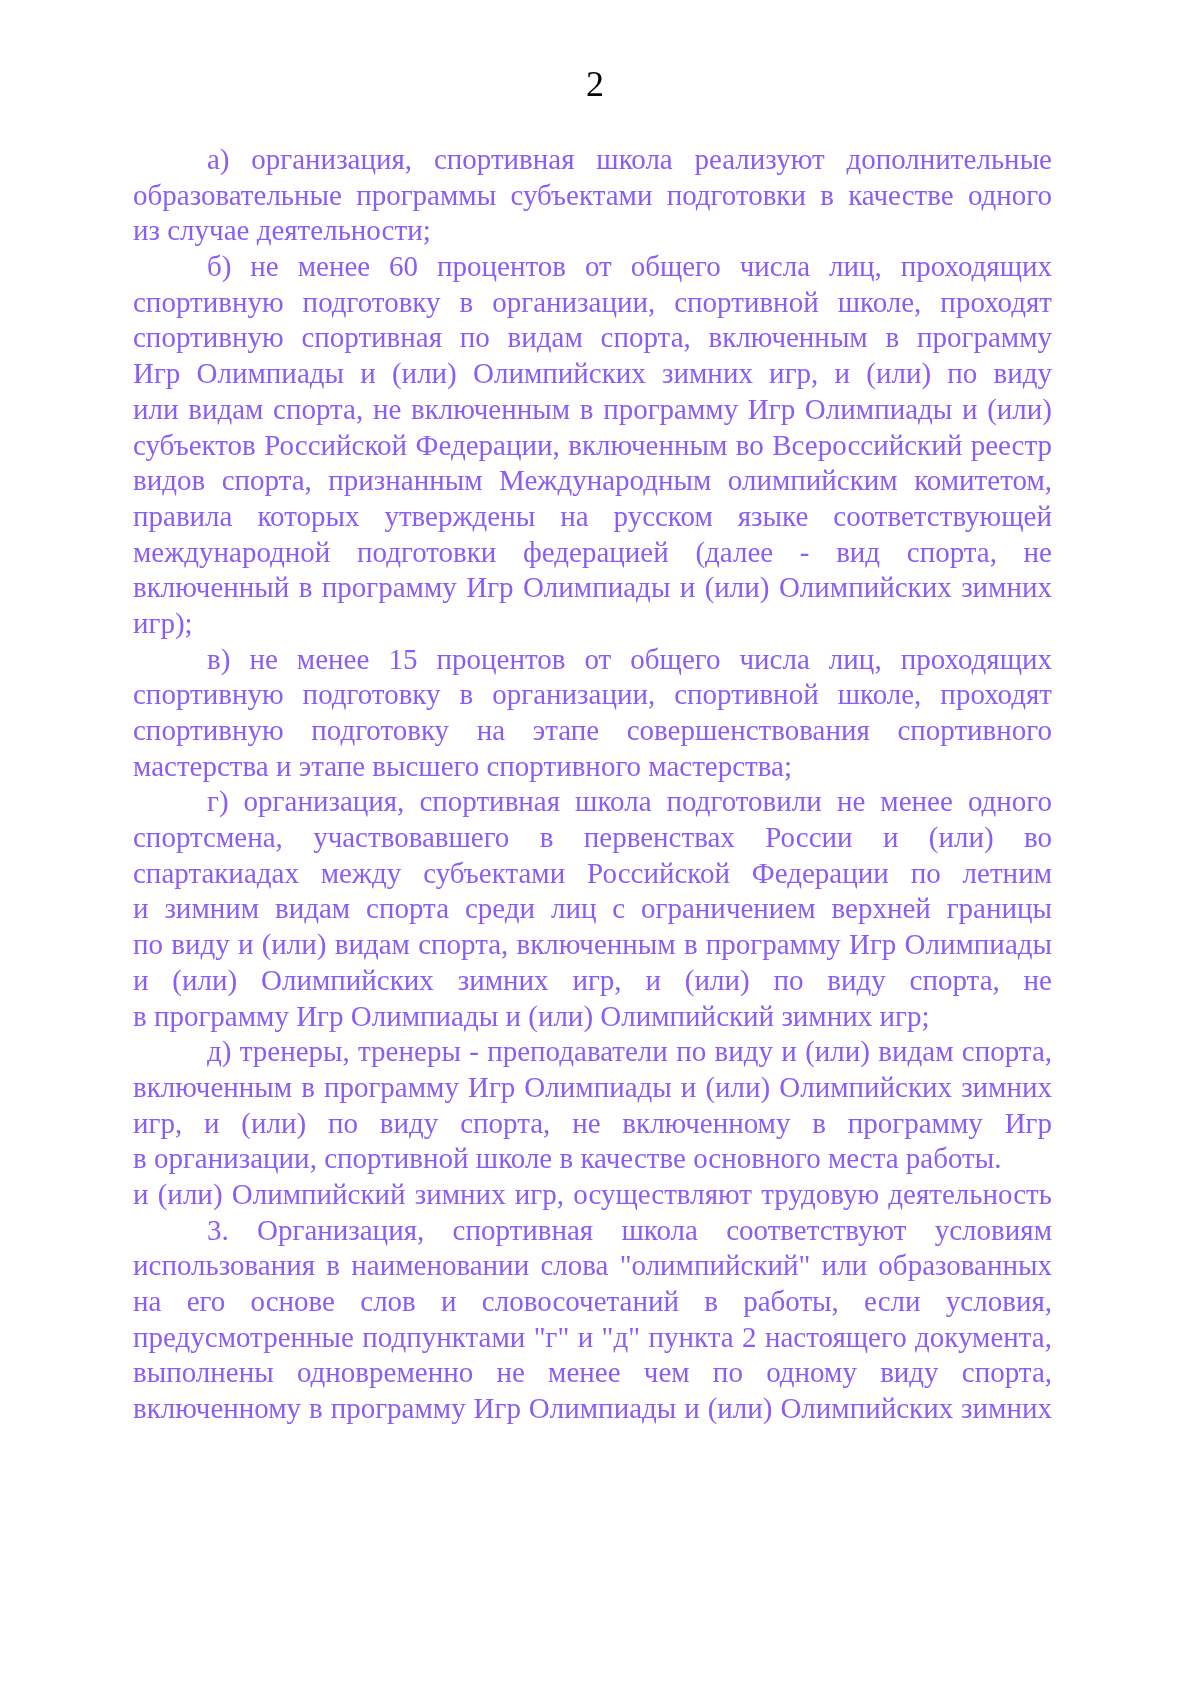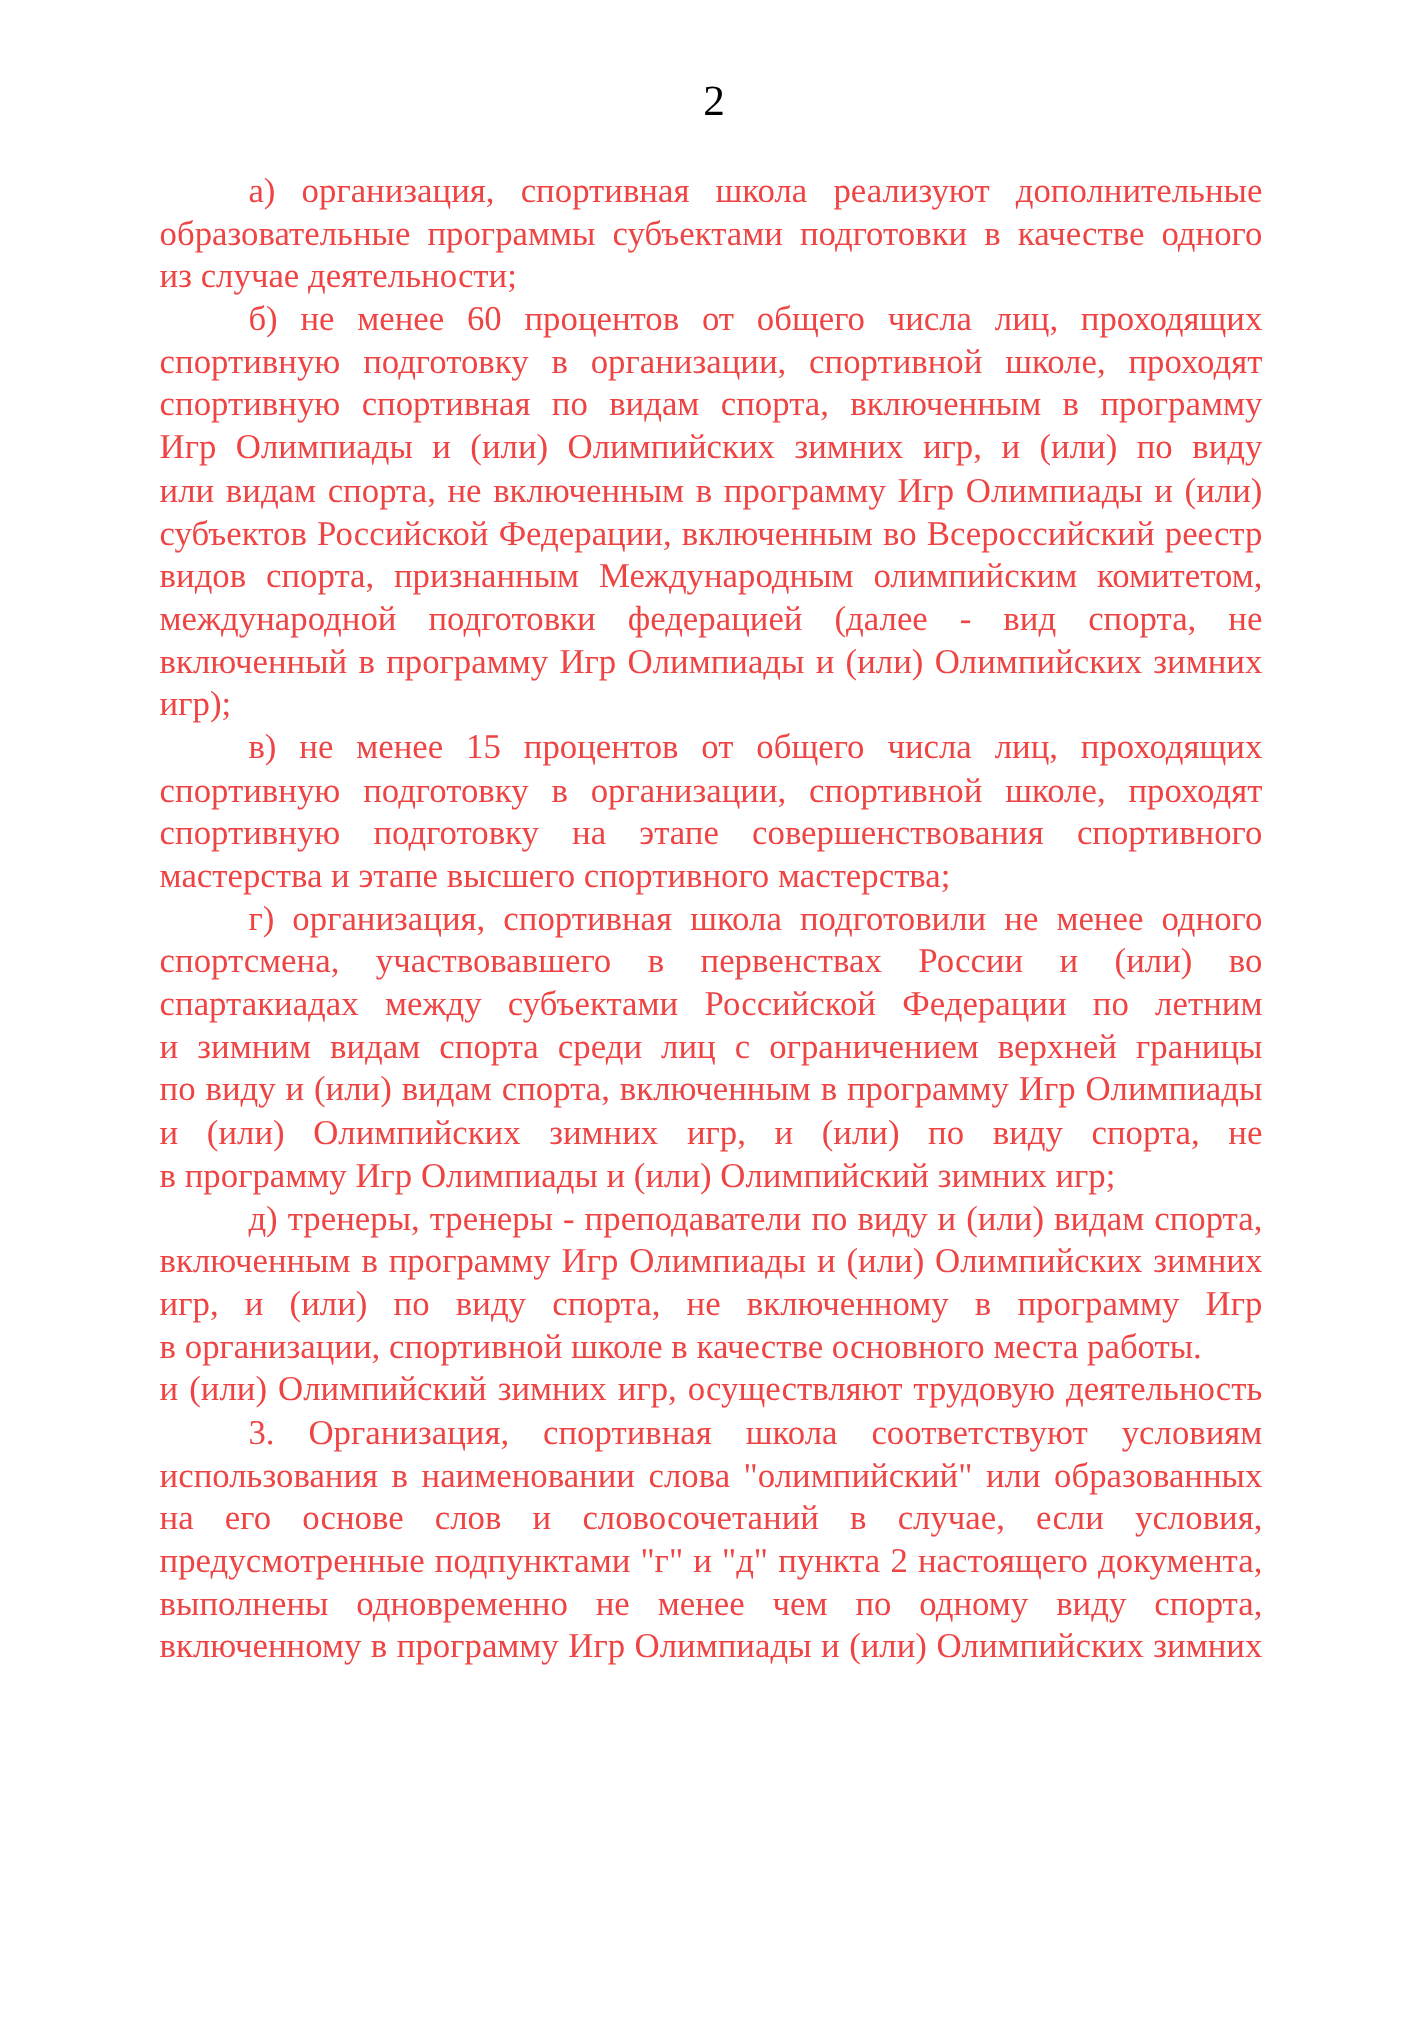--- a/index.html
+++ b/index.html
@@ -41,21 +41,21 @@
     padding: 0;
   }
   .line {
     font-size: 29px;
     line-height: 35.7px;
     height: 35.7px;
     overflow: hidden;
     text-align: justify;
     text-align-last: justify;
     white-space: normal;
-    color: #ef4444;
+    color: #8b5cf6;
   }
   .line.first {
     text-indent: 74px;
   }
   .line.para-end {
     text-align-last: left;
   }
 </style>
 </head>
 <body>
@@ -69,20 +69,21 @@
         <div class="line para-end">из случае деятельности;</div>
       </div>
       <div class="para">
         <div class="line first">б)&nbsp;не менее 60 процентов от общего числа лиц, проходящих</div>
         <div class="line">спортивную подготовку в организации, спортивной школе, проходят</div>
         <div class="line">спортивную спортивная по видам спорта, включенным в программу</div>
         <div class="line">Игр Олимпиады и&nbsp;(или) Олимпийских зимних игр, и&nbsp;(или) по виду</div>
         <div class="line">или видам спорта, не включенным в программу Игр Олимпиады и&nbsp;(или)</div>
         <div class="line">субъектов Российской Федерации, включенным во Всероссийский реестр</div>
         <div class="line">видов спорта, признанным Международным олимпийским комитетом,</div>
+        <div class="line">правила которых утверждены на русском языке соответствующей</div>
         <div class="line">международной подготовки федерацией (далее - вид спорта, не</div>
         <div class="line">включенный в программу Игр Олимпиады и&nbsp;(или) Олимпийских зимних</div>
         <div class="line para-end">игр);</div>
       </div>
       <div class="para">
         <div class="line first">в)&nbsp;не менее 15 процентов от общего числа лиц, проходящих</div>
         <div class="line">спортивную подготовку в организации, спортивной школе, проходят</div>
         <div class="line">спортивную подготовку на этапе совершенствования спортивного</div>
         <div class="line para-end">мастерства и этапе высшего спортивного мастерства;</div>
       </div>
@@ -98,19 +99,19 @@
       <div class="para">
         <div class="line first">д)&nbsp;тренеры, тренеры - преподаватели по виду и&nbsp;(или) видам спорта,</div>
         <div class="line">включенным в программу Игр Олимпиады и&nbsp;(или) Олимпийских зимних</div>
         <div class="line">игр, и&nbsp;(или) по виду спорта, не включенному в программу Игр Олимпиады</div>
         <div class="line para-end">в организации, спортивной школе в качестве основного места работы.</div>
         <div class="line">и&nbsp;(или) Олимпийский зимних игр, осуществляют трудовую деятельность</div>
       </div>
       <div class="para">
         <div class="line first">3.&nbsp;Организация, спортивная школа соответствуют условиям</div>
         <div class="line">использования в наименовании слова "олимпийский" или образованных</div>
-        <div class="line">на его основе слов и словосочетаний в случае, если условия,</div>
+        <div class="line">на его основе слов и словосочетаний в работы, если условия,</div>
         <div class="line">предусмотренные подпунктами "г" и "д" пункта 2 настоящего документа,</div>
         <div class="line">выполнены одновременно не менее чем по одному виду спорта,</div>
         <div class="line">включенному в программу Игр Олимпиады и&nbsp;(или) Олимпийских зимних</div>
       </div>
     </div>
 </div>
 
 </body></html>

